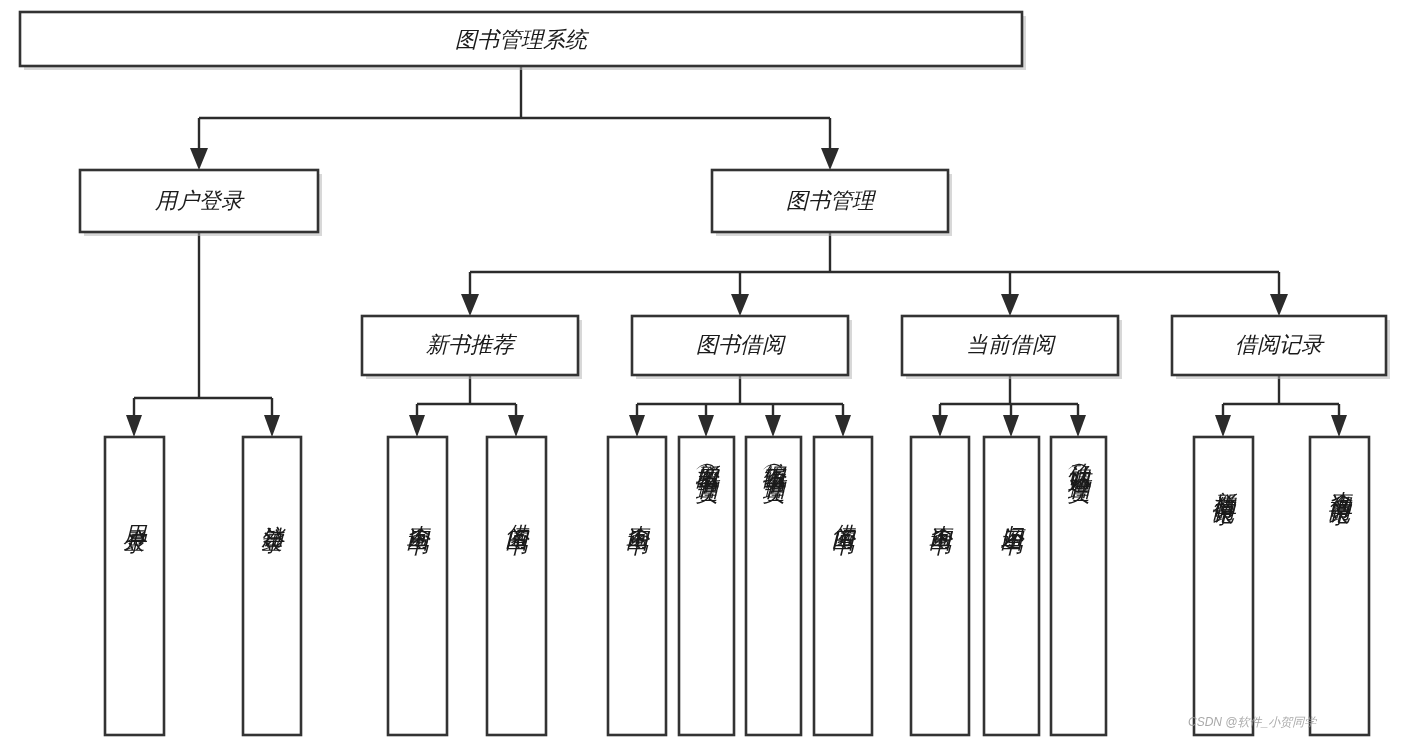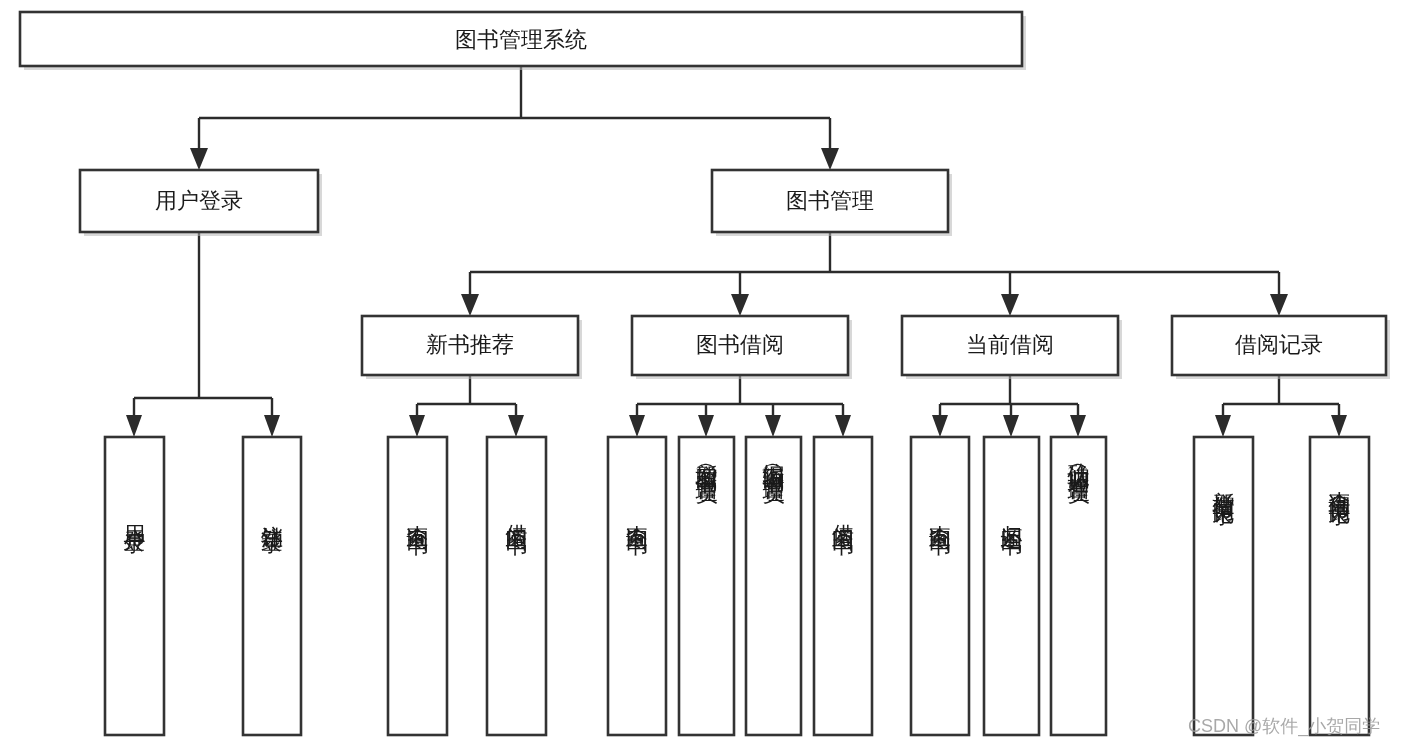--- a/index.html
+++ b/index.html
@@ -11,20 +11,21 @@
     width: 1405px;
     height: 747px;
     font-family: "Liberation Sans", "DejaVu Sans", sans-serif;
     overflow: hidden;
   }
   #diagram-root {
     position: relative;
     width: 1352px;
     height: 747px;
     background: #ffffff;
+    font-style: italic;
   }
   svg.diagram-canvas {
     position: absolute;
     left: 0;
     top: 0;
     width: 1405px;
     height: 747px;
     display: block;
   }
   .node-box {
@@ -68,21 +69,21 @@
     text-orientation: upright;
     letter-spacing: 3px;
     line-height: 1;
     white-space: nowrap;
   }
   .watermark {
     position: absolute;
     left: 1188px;
     top: 714px;
     font-family: "Liberation Sans", "DejaVu Sans", sans-serif;
-    font-size: 18px;
+    font-size: 12px;
     color: #9a9a9a;
     opacity: 0.85;
     white-space: nowrap;
     pointer-events: none;
   }
 </style>
 </head>
 <body>
 
 <div id="diagram-root">

